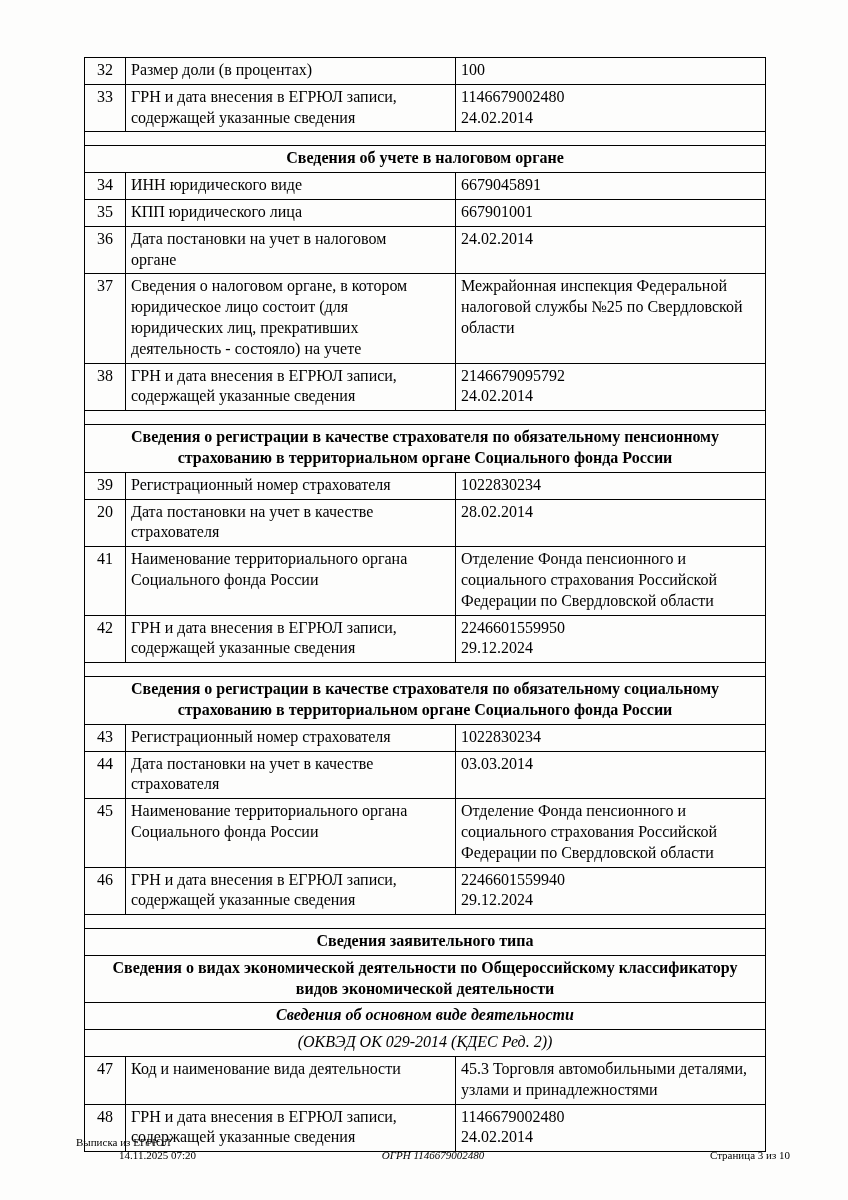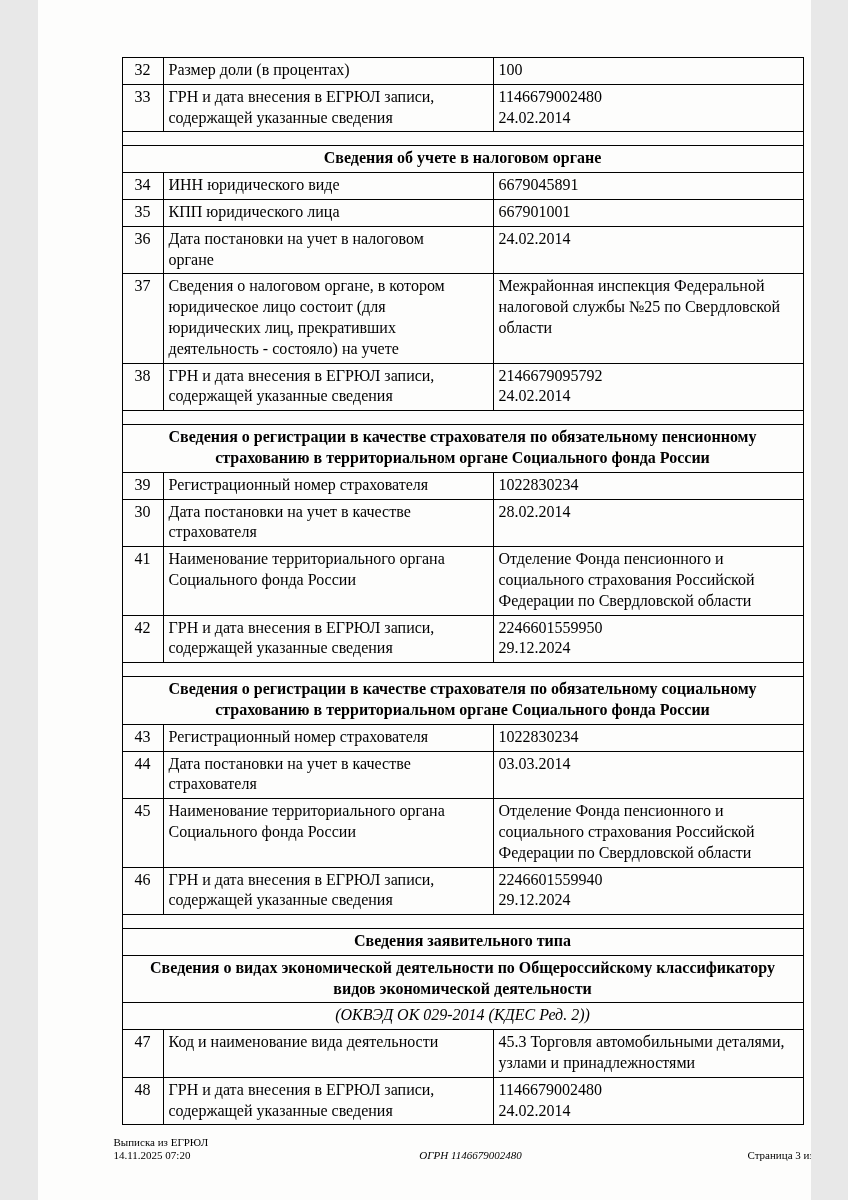--- a/index.html
+++ b/index.html
@@ -2,21 +2,21 @@
 <html><head>
 <meta charset="utf-8">
 <style>
   html, body {
     margin: 0;
     padding: 0;
     background: #e8e8e8;
   }
   .page {
     position: relative;
-    width: 773px;
+    width: 848px;
     height: 1200px;
     background: #fdfdfc;
     font-family: "Liberation Serif", "DejaVu Serif", serif;
     color: #000;
     overflow: hidden;
     margin: 0 auto;
   }
   table.egrul {
     position: absolute;
     left: 84px;
@@ -58,21 +58,21 @@
     width: 714px;
     font-size: 11px;
     line-height: 13px;
   }
   .footer .row2 {
     display: flex;
     justify-content: space-between;
     align-items: baseline;
   }
   .footer .center-cell { text-align: center; flex: 1; font-style: italic; }
-  .footer .left-cell  { min-width: 120px; text-align: left; font-family: Liberation Serif, serif; }
+  .footer .left-cell  { min-width: 120px; text-align: right; font-family: Liberation Serif, serif; }
   .footer .right-cell { min-width: 120px; text-align: right; }
 </style>
 </head>
 <body>
 
 <div class="page">
 
   <table class="egrul">
     <colgroup>
       <col style="width:41px">
@@ -137,21 +137,21 @@
         <tr>
           <td colspan="3" class="hdr bold">Сведения о регистрации в качестве страхователя по обязательному пенсионному
 страхованию в территориальном органе Социального фонда России</td>
         </tr>
         <tr>
           <td class="num">39</td>
           <td class="label">Регистрационный номер страхователя</td>
           <td class="value">1022830234</td>
         </tr>
         <tr>
-          <td class="num">30</td>
+          <td class="num">20</td>
           <td class="label">Дата постановки на учет в качестве
 страхователя</td>
           <td class="value">28.02.2014</td>
         </tr>
         <tr>
           <td class="num">41</td>
           <td class="label">Наименование территориального органа
 Социального фонда России</td>
           <td class="value">Отделение Фонда пенсионного и
 социального страхования Российской
@@ -199,20 +199,23 @@
         </tr>
         <tr class="spacer">
           <td colspan="3"></td>
         </tr>
         <tr>
           <td colspan="3" class="hdr bold">Сведения заявительного типа</td>
         </tr>
         <tr>
           <td colspan="3" class="hdr bold">Сведения о видах экономической деятельности по Общероссийскому классификатору
 видов экономической деятельности</td>
+        </tr>
+        <tr>
+          <td colspan="3" class="hdr bold-italic">Сведения об основном виде деятельности</td>
         </tr>
         <tr>
           <td colspan="3" class="hdr italic">(ОКВЭД ОК 029-2014 (КДЕС Ред. 2))</td>
         </tr>
         <tr>
           <td class="num">47</td>
           <td class="label">Код и наименование вида деятельности</td>
           <td class="value">45.3 Торговля автомобильными деталями,
 узлами и принадлежностями</td>
         </tr>

